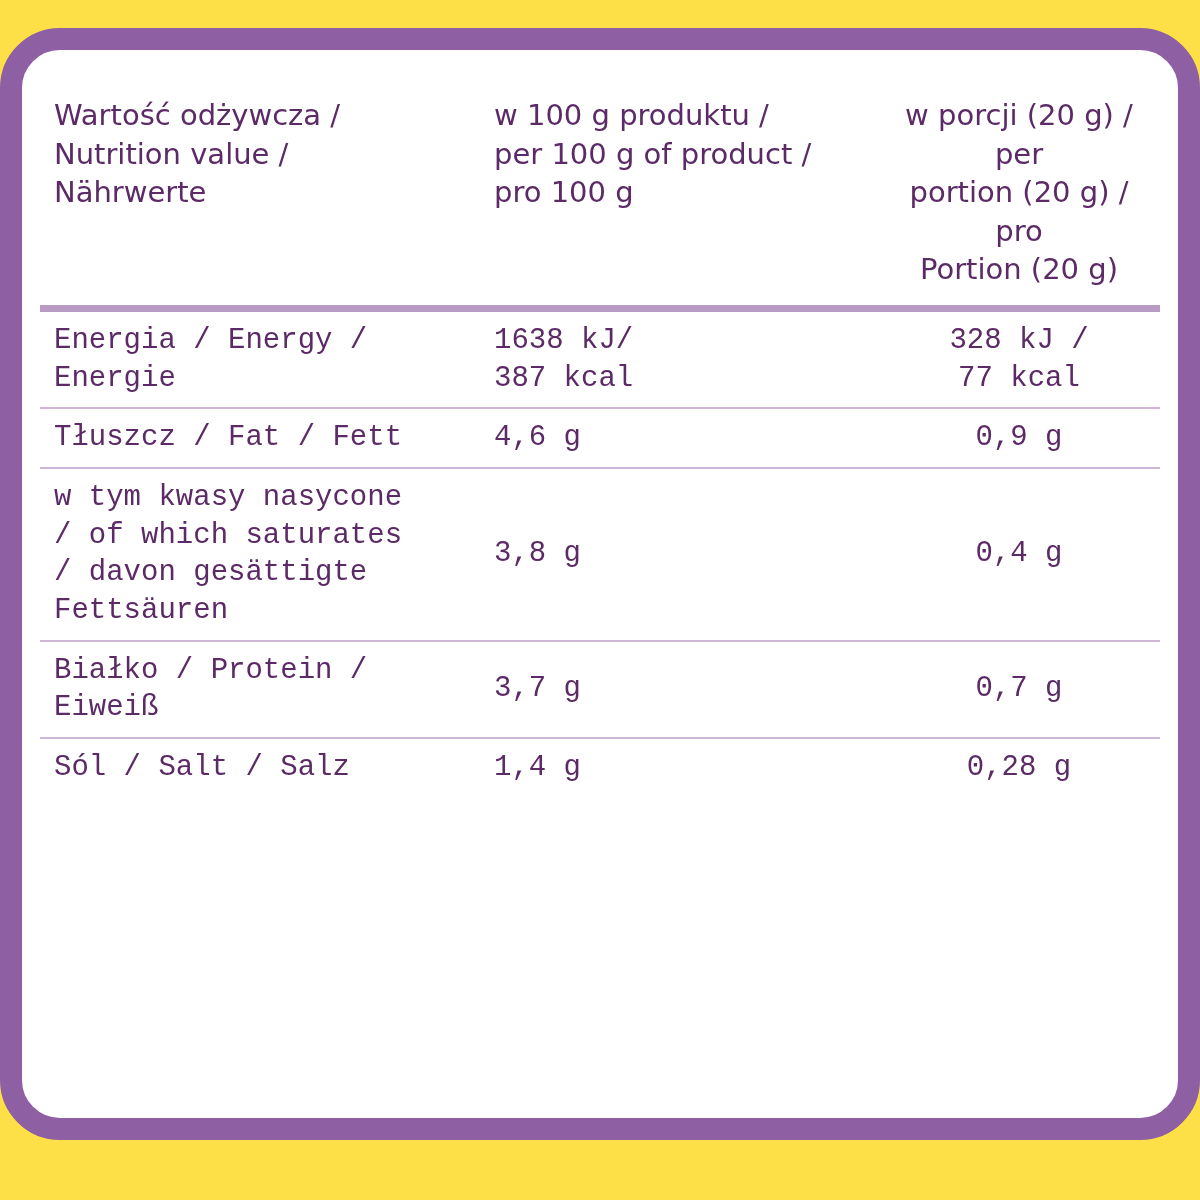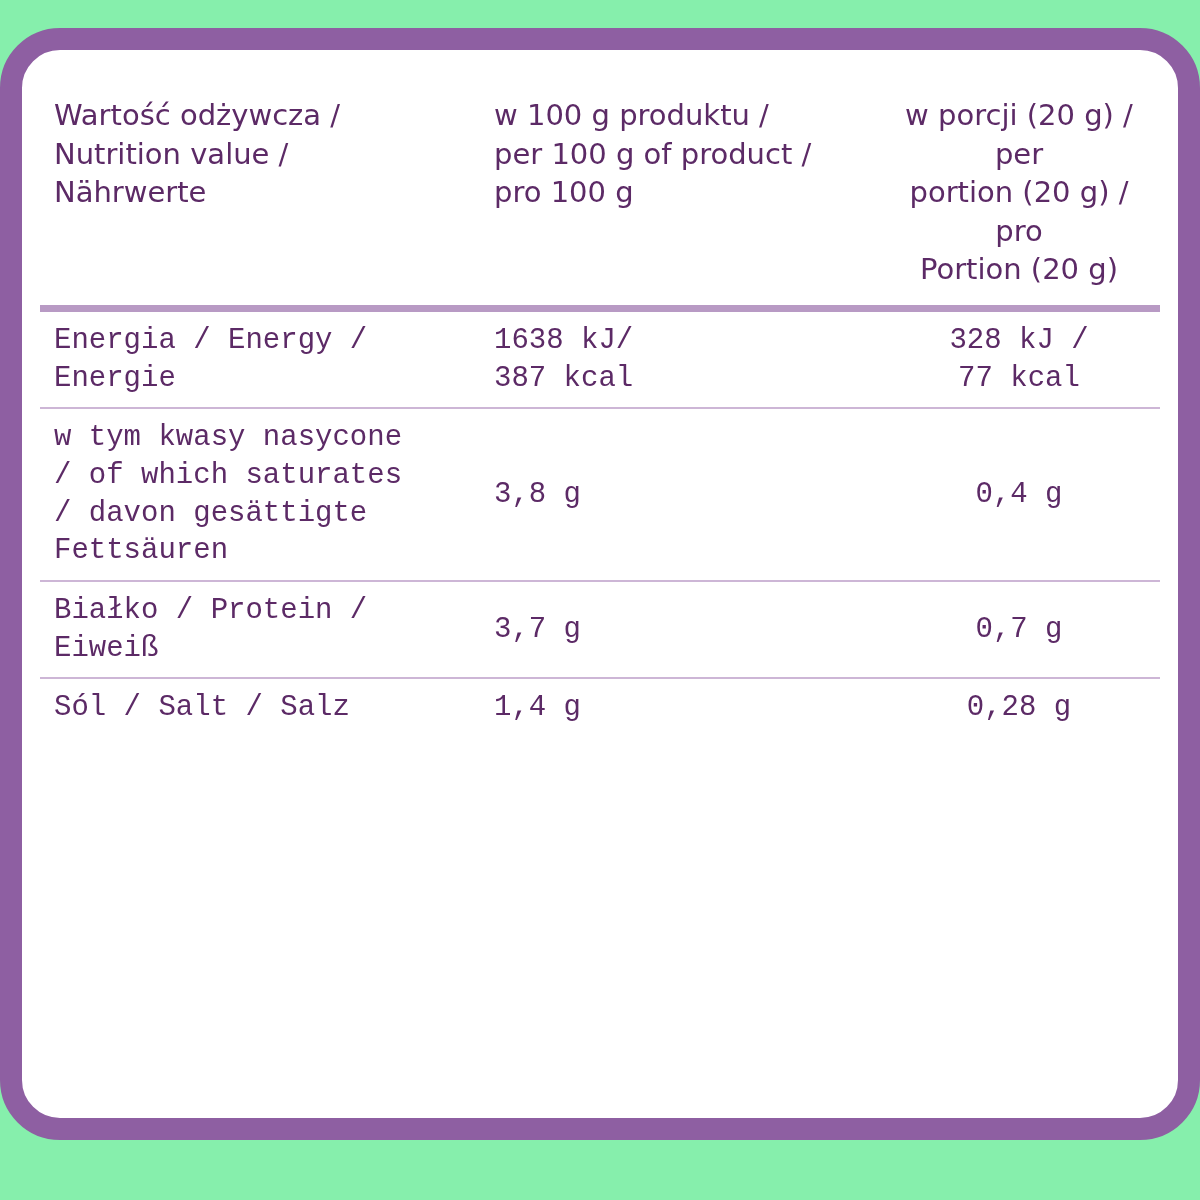--- a/index.html
+++ b/index.html
@@ -10,21 +10,21 @@
   body {
     width: 1200px;
     height: 1200px;
     font-family: "DejaVu Sans", sans-serif;
     overflow: hidden;
   }
   .page {
     position: relative;
     width: 1200px;
     height: 1200px;
-    background: #86efac;
+    background: #fde047;
     box-sizing: border-box;
   }
   
   .frame {
     position: absolute;
     left: 0px;
     top: 28px;
     width: 1200px;
     height: 1112px;
     border: 22px solid #8e5fa2;
@@ -112,20 +112,25 @@
         </tr>
 
         <tr class="data first">
           <td class="label multi">Energia / Energy / Energie</td>
           <td class="v100 multi">1638 kJ/
 387 kcal</td>
           <td class="vport multi">328 kJ /
 77 kcal</td>
         </tr>
 
+        <tr class="data">
+          <td class="label multi">Tłuszcz / Fat / Fett</td>
+          <td class="v100 multi">4,6 g</td>
+          <td class="vport multi">0,9 g</td>
+        </tr>
 
         <tr class="data">
           <td class="label multi">w tym kwasy nasycone
 / of which saturates
 / davon gesättigte
 Fettsäuren</td>
           <td class="v100 multi">3,8 g</td>
           <td class="vport multi">0,4 g</td>
         </tr>
 

